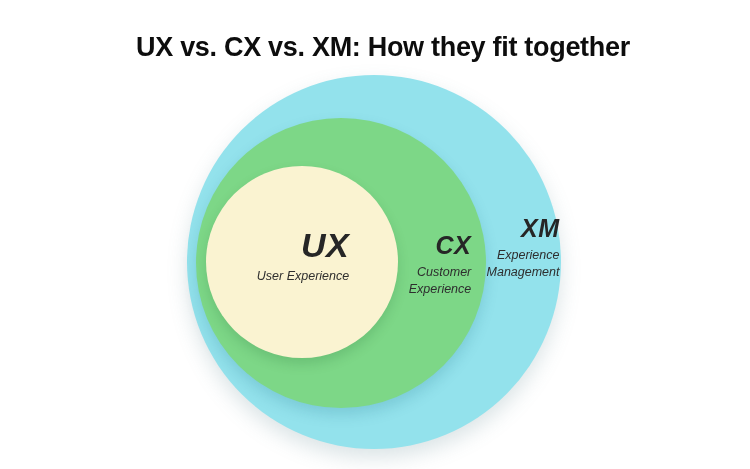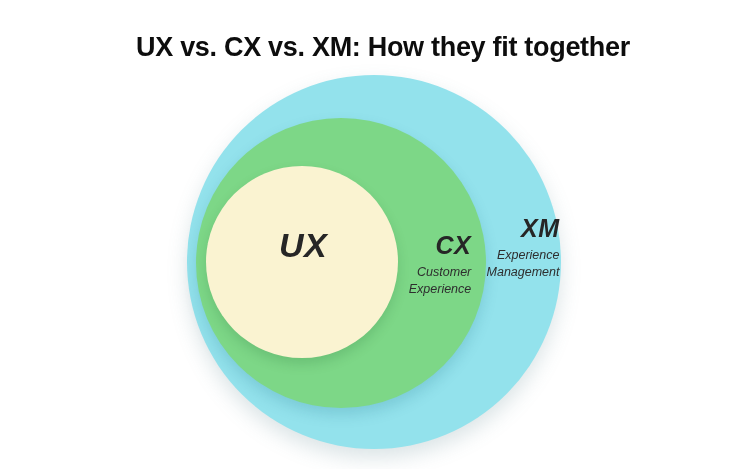--- a/index.html
+++ b/index.html
@@ -88,20 +88,21 @@
   <div>
 
     <div class="circle circle-xm" style="background-color: rgb(147, 226, 236);"></div>
 
     <div class="circle circle-cx" style="background-color: rgb(125, 215, 135);"></div>
 
     <div class="circle circle-ux" style="background-color: rgb(250, 243, 209);"></div>
 
     <div class="label label-ux">
       <div class="abbr">UX</div>
+      <div class="sub">User Experience</div>
     </div>
 
     <div class="label label-cx">
       <div class="abbr">CX</div>
       <div class="sub">Customer
 Experience</div>
     </div>
 
     <div class="label label-xm">
       <div class="abbr">XM</div>

